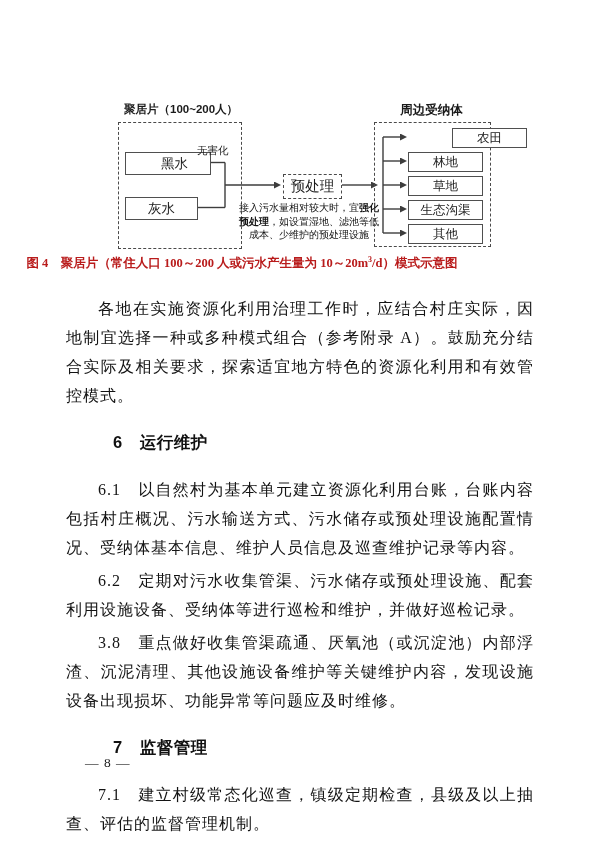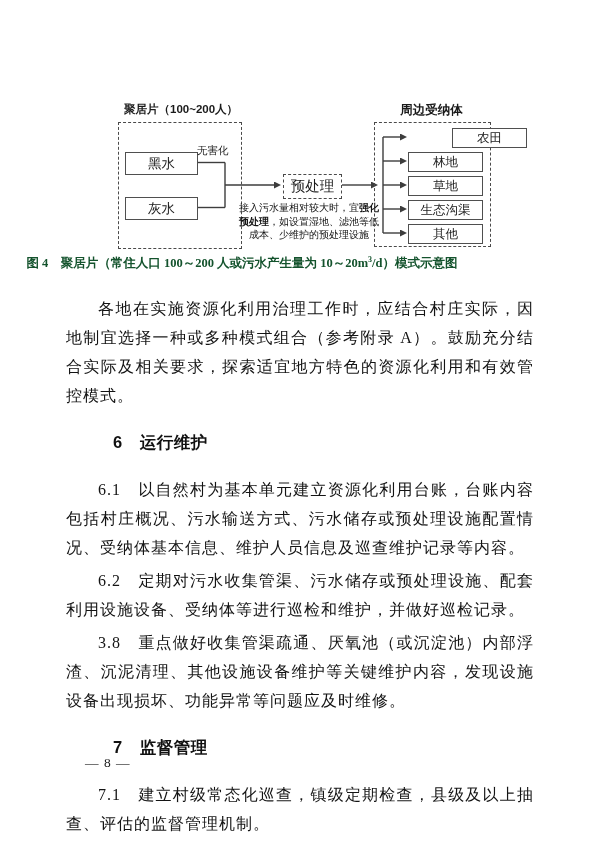--- a/index.html
+++ b/index.html
@@ -12,36 +12,36 @@
   .dash-box{position:absolute;border:1.5px dashed #4a4a4a;background:transparent;}
   .lbox{left:118px;top:122px;width:122px;height:125px;}
   .rbox{left:374px;top:122px;width:115px;height:123px;}
   .grp-title{position:absolute;font-family:"Liberation Sans","DejaVu Sans",sans-serif;
              font-weight:bold;color:#1a1a1a;white-space:nowrap;}
   .grp-title.lt{left:124px;top:102px;font-size:11.5px;}
   .grp-title.rt{left:374px;top:102px;width:115px;text-align:center;font-size:12.5px;}
   .node{position:absolute;border:1.4px solid #4f4f4f;background:#fff;
         display:flex;align-items:center;justify-content:center;
         font-family:"Liberation Sans","DejaVu Sans",sans-serif;color:#1a1a1a;}
-  .blackwater{left:125px;top:152px;width:71px;height:21px;font-size:13.5px;}
+  .blackwater{left:125px;top:152px;width:71px;height:21px;font-size:13.5px;padding-left:13px;}
   .graywater{left:125px;top:197px;width:71px;height:21px;font-size:13.5px;}
   .pretreat{left:283px;top:174px;width:57px;height:23px;font-size:14.5px;
             border:1.5px dashed #4a4a4a;}
   .rnode{left:408px;width:73px;height:18px;font-size:12.5px;}
   .r0{top:128px;margin-left:44px;}.r1{top:152px;}.r2{top:176px;}.r3{top:200px;}.r4{top:224px;}
   .edge-label{position:absolute;left:197px;top:144px;font-size:10.5px;
               font-family:"Liberation Sans","DejaVu Sans",sans-serif;color:#1a1a1a;}
   .note{position:absolute;left:234px;top:201px;width:150px;text-align:center;
         font-size:10px;line-height:13.5px;color:#141414;
         font-family:"Liberation Sans","DejaVu Sans",sans-serif;}
   .note .b{font-weight:bold;}
 
   
   .caption{position:absolute;left:0;top:255px;width:484px;text-align:center;
-           font-size:12.5px;font-weight:bold;color:#14532d;}
+           font-size:12.5px;font-weight:bold;color:#b91c1c;}
   .caption sup{font-size:8px;vertical-align:super;}
 
   
   .content{position:absolute;left:62px;top:290px;width:476px;
            font-size:16px;line-height:29px;letter-spacing:1px;
            text-align:justify;color:#141414;}
   .content p{margin:4px;text-indent:2em;}
   .content h2{margin:18px;text-indent:2em;font-size:16.5px;line-height:29px;
               font-weight:bold;color:#111;
               font-family:"Liberation Sans","DejaVu Sans",sans-serif;letter-spacing:0.5px;}

